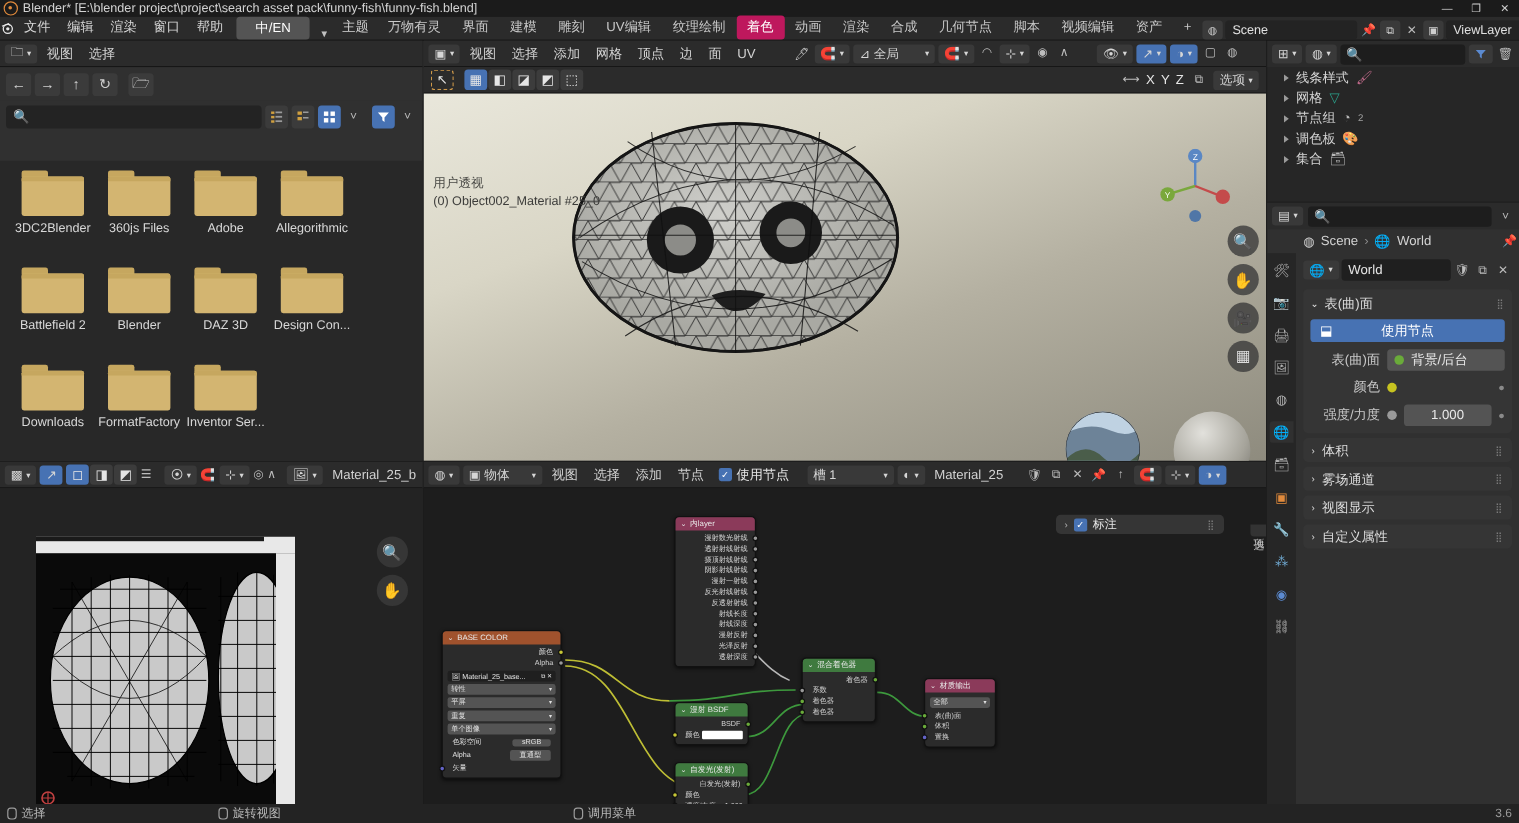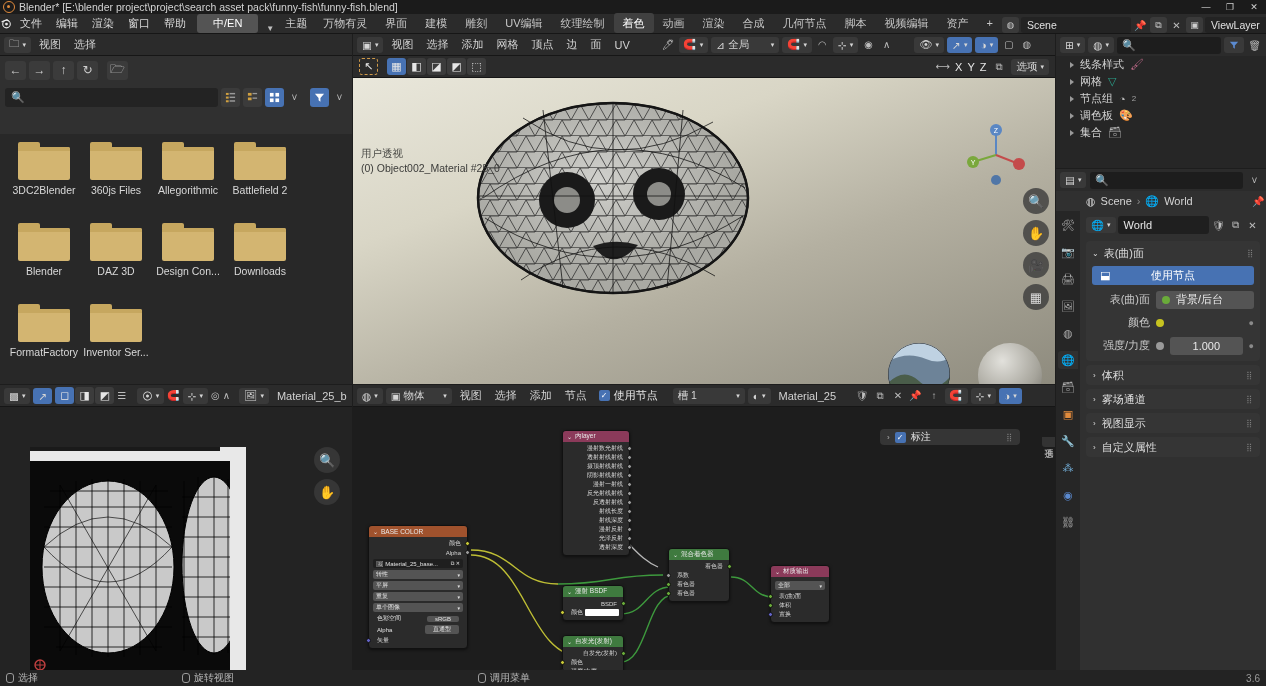--- a/index.html
+++ b/index.html
@@ -30,21 +30,21 @@
     position:absolute; left:0; top:14px; width:1266px; height:20px;
     background:#2b2b2b; display:flex; align-items:flex-end; gap:0px;
     border-bottom:1px solid #161616;
   }
   .blender-logo{ width:20px; height:20px; display:flex; align-items:center; justify-content:center; }
   .blender-logo svg{ width:13px; height:13px; }
   .mitem{ padding:0 7px; height:20px; line-height:20px; font-size:11px; color:#d7d7d7; white-space:nowrap; }
   .langbox{ background:#545454; color:#fff; padding:2px 16px; border-radius:3px; font-size:11px; margin:0 4px; }
   .caret{ font-size:8px; color:#c0c0c0; padding:0 4px; }
   .wstab{ padding:0 9px; height:20px; line-height:20px; font-size:11px; color:#c8c8c8; white-space:nowrap; }
-  .wstab.active{ background:#404040; color:#fff; border-radius:3px; }
+  .wstab.active{ background:#be185d; color:#fff; border-radius:3px; }
   .topright{ margin-left:auto; display:flex; align-items:center; gap:2px; padding-right:2px; }
   .fieldbox{ background:#232323; border-radius:3px; height:16px; display:flex; align-items:center;
     padding:0 6px; font-size:10.5px; color:#e0e0e0; }
   .smallicon{ width:17px; height:16px; background:#3a3a3a; border-radius:3px;
     display:flex; align-items:center; justify-content:center; font-size:9px; color:#cfcfcf; }
   .iconflat{ width:15px; height:16px; display:flex; align-items:center; justify-content:center;
     font-size:10px; color:#bdbdbd; }
 
   
   .hdr{ background:#2b2b2b; display:flex; align-items:center; height:22px; gap:3px; padding:0 4px;
@@ -309,20 +309,28 @@
             </div>
             <div class="flabel">3DC2Blender</div>
           </div>
           <div class="fitem">
             <div class="folder">
               <div class="tab"></div>
               <div class="body"></div>
               <div class="lip"></div>
             </div>
             <div class="flabel">360js Files</div>
+          </div>
+          <div class="fitem">
+            <div class="folder">
+              <div class="tab"></div>
+              <div class="body"></div>
+              <div class="lip"></div>
+            </div>
+            <div class="flabel">Adobe</div>
           </div>
           <div class="fitem">
             <div class="folder">
               <div class="tab"></div>
               <div class="body"></div>
               <div class="lip"></div>
             </div>
             <div class="flabel">Allegorithmic</div>
           </div>
           <div class="fitem">

